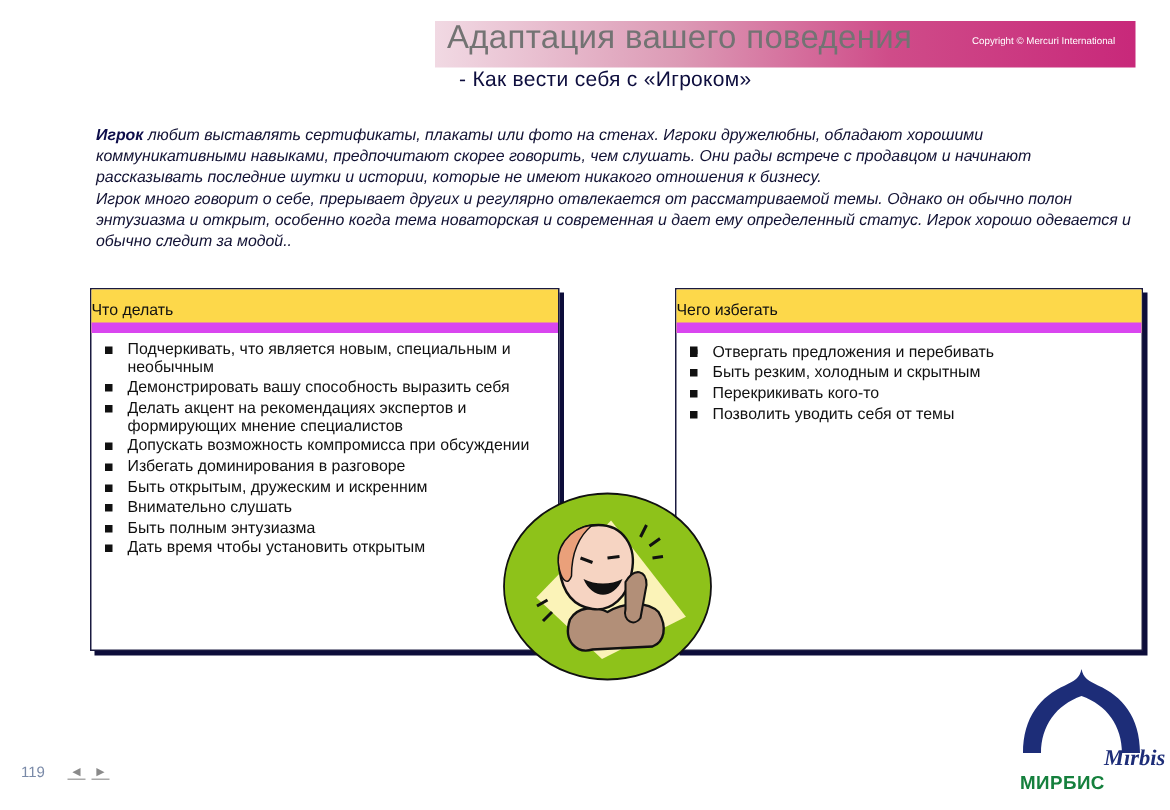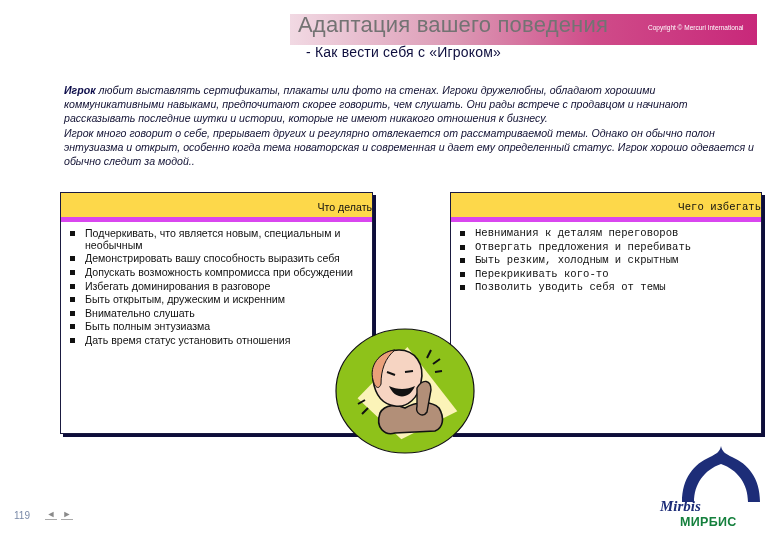--- a/index.html
+++ b/index.html
@@ -29,24 +29,24 @@
     }
     .intro p { margin-bottom: 2px; }
     .intro b { color: #0d0d4a; }
 
     .box {
       position: absolute; background: #fff;
       border: 1px solid #1a1a40;
       box-shadow: 3px 3px 0 #0d0d3a;
     }
     .box-left { left: 60px; top: 192px; width: 313px; height: 242px; }
-    .box-right { left: 450px; top: 192px; width: 312px; height: 242px; font-family: Liberation Mono, monospace; }
+    .box-right { left: 450px; top: 192px; width: 312px; height: 242px; }
     .box-header {
-      height: 29px; background: #fdd84a; border-bottom: 5px solid #d946ef;
-      text-align: right; font-size: 10.6px; line-height: 29px; color: #111;
+      height: 29px; background: #fdd84a; border-bottom: 7px solid #d946ef;
+      text-align: left; font-size: 10.6px; line-height: 29px; color: #111;
     }
     .box ul { list-style: none; padding: 6px 8px 0 8px; }
     .box li {
       position: relative; padding-left: 16px; font-size: 10.6px; line-height: 11.8px;
       color: #111; margin-bottom: 1.8px;
     }
     .box li .bullet {
       position: absolute; left: 1px; top: 3px; width: 5px; height: 5px; background: #111;
     }
 
@@ -59,21 +59,21 @@
     }
     .nav-prev, .nav-next {
       position: absolute; top: 509px; font-size: 9px; color: #8a8a8a;
       border-bottom: 1px solid #aaa; width: 12px; text-align: center; cursor: pointer;
     }
     .nav-prev { left: 45px; }
     .nav-next { left: 61px; }
 
     .logo { position: absolute; left: 676px; top: 444px; width: 90px; height: 90px; }
     .logo-script {
-      position: absolute; left: 660px; top: 498px; font-family: "Liberation Serif", serif;
+      position: absolute; left: 736px; top: 498px; font-family: "Liberation Serif", serif;
       font-style: italic; font-weight: bold; font-size: 15px; color: #1d2d78;
     }
     .logo-text {
       position: absolute; left: 680px; top: 515px; font-weight: bold; font-size: 12.5px;
       color: #15803d; letter-spacing: 0.3px;
     }
   </style>
 </head>
 <body>
 
@@ -85,34 +85,33 @@
 <div class="intro">
   <p><b>Игрок</b><span> любит выставлять сертификаты, плакаты или фото на стенах. Игроки дружелюбны, обладают  хорошими коммуникативными навыками, предпочитают скорее говорить, чем слушать. Они рады встрече с продавцом и начинают рассказывать последние шутки и истории, которые не имеют никакого отношения к бизнесу.</span></p>
   <p>Игрок много говорит о себе, прерывает других и регулярно отвлекается от рассматриваемой темы. Однако он обычно полон энтузиазма и открыт, особенно когда тема новаторская и современная и дает ему определенный статус. Игрок хорошо одевается и обычно следит за модой..</p>
 </div>
 
 <div class="box box-left">
   <div class="box-header">Что делать</div>
   <ul>
     <li><span class="bullet"></span><span>Подчеркивать, что является новым, специальным и необычным</span></li>
     <li><span class="bullet"></span><span>Демонстрировать вашу способность выразить себя</span></li>
-    <li><span class="bullet"></span></li>
+    <li><span class="bullet"></span><span>Делать акцент на рекомендациях экспертов и формирующих мнение специалистов</span></li>
     <li><span class="bullet"></span><span>Допускать возможность компромисса при обсуждении</span></li>
     <li><span class="bullet"></span><span>Избегать доминирования в разговоре</span></li>
     <li><span class="bullet"></span><span>Быть открытым, дружеским и искренним</span></li>
     <li><span class="bullet"></span><span>Внимательно слушать</span></li>
     <li><span class="bullet"></span><span>Быть полным энтузиазма</span></li>
-    <li><span class="bullet"></span><span>Дать время статус установить отношения</span></li>
+    <li><span class="bullet"></span><span>Дать время чтобы установить открытым</span></li>
   </ul>
 </div>
 
 <div class="box box-right">
   <div class="box-header">Чего избегать</div>
   <ul>
-    <li><span class="bullet"></span><span>Невнимания к деталям переговоров</span></li>
     <li><span class="bullet"></span></li>
     <li><span class="bullet"></span><span>Отвергать предложения и перебивать</span></li>
     <li><span class="bullet"></span><span>Быть резким, холодным и скрытным</span></li>
     <li><span class="bullet"></span><span>Перекрикивать кого-то</span></li>
     <li><span class="bullet"></span><span>Позволить уводить себя от темы</span></li>
   </ul>
 </div>
 
 <svg class="clipart" viewBox="0 0 140 126">
   <ellipse cx="70" cy="63" rx="69" ry="62" fill="#8ec21a" stroke="#111" stroke-width="1.2"></ellipse>

